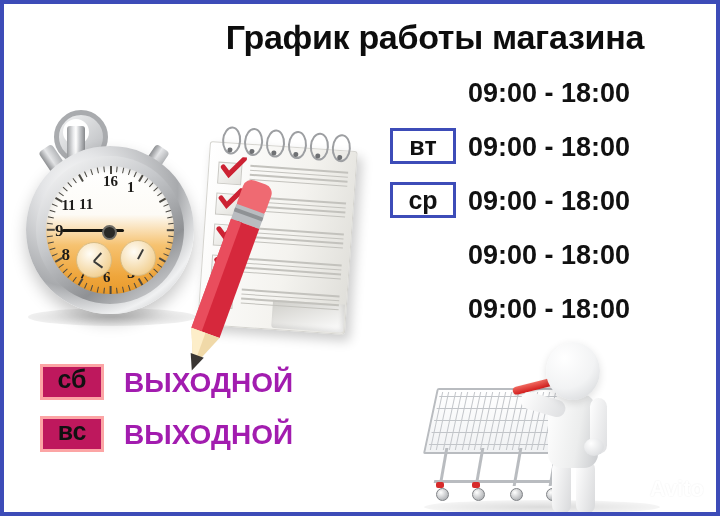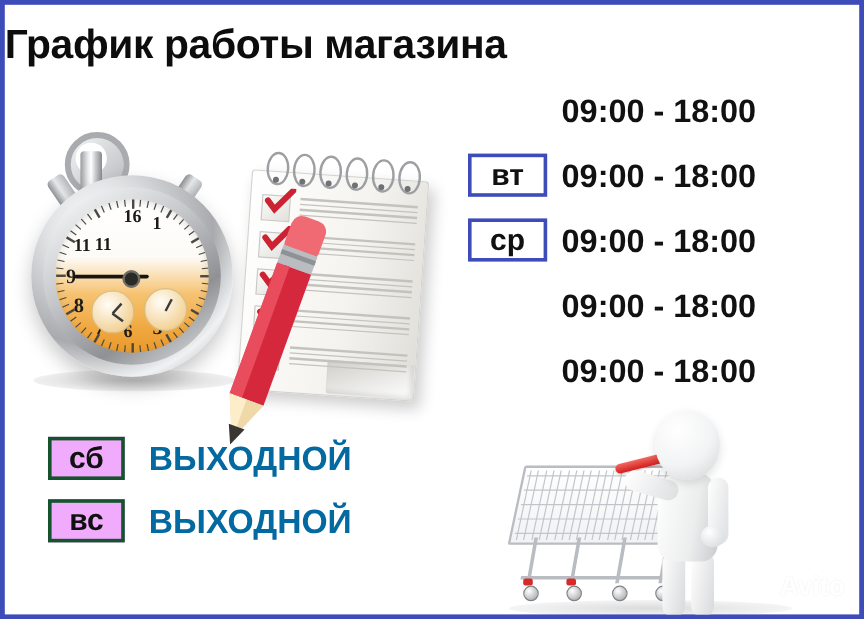--- a/index.html
+++ b/index.html
@@ -3,43 +3,43 @@
 <meta charset="utf-8">
 <style>
   html,body{margin:0;padding:0;background:#fff;}
   body{width:720px;height:516px;overflow:hidden;
        font-family:"Liberation Sans","DejaVu Sans",sans-serif;}
 
   #poster{position:relative;width:720px;height:516px;background:#ffffff;
           box-sizing:border-box;border:4px solid #3d4cb8;overflow:hidden;}
 
   
-  #title{position:absolute;left:0;top:14px;width:640px;text-align:left;
+  #title{position:absolute;left:0;top:14px;width:640px;text-align:right;
          font-size:34px;font-weight:bold;color:#0d0d0d;letter-spacing:-0.3px;
          white-space:nowrap;}
 
   
   #weekdays{position:absolute;left:386px;top:70px;width:290px;}
   .wd-row{position:relative;height:54px;}
   .daybox{position:absolute;left:0;top:0;width:66px;height:36px;
           border:3px solid #3d4cb8;background:#ffffff;box-sizing:border-box;
           display:flex;align-items:center;justify-content:center;}
   .daybox span{font-size:25px;font-weight:bold;color:#111;line-height:1;}
   .hours{position:absolute;left:78px;top:2px;font-size:27px;font-weight:bold;
          color:#111;white-space:nowrap;line-height:34px;}
 
   
   #weekend{position:absolute;left:36px;top:360px;width:320px;}
   .we-row{position:relative;height:52px;}
   .we-box{position:absolute;left:0;top:0;width:64px;height:36px;
-          border:3px solid #14532d;background:#f0abfc;box-sizing:border-box;
-          display:flex;align-items:center;justify-content:center;}
+          border:3px solid #fca5a5;background:#be185d;box-sizing:border-box;
+          display:flex;justify-content:center;}
   .we-box span{font-size:25px;font-weight:bold;color:#111;line-height:1;}
   .we-label{position:absolute;left:84px;top:1px;font-size:28px;font-weight:bold;
-            color:#0369a1;white-space:nowrap;line-height:35px;letter-spacing:0px;}
+            color:#a21caf;white-space:nowrap;line-height:35px;letter-spacing:0px;}
 
   
   #stopwatch{position:absolute;left:18px;top:98px;width:210px;height:240px;}
   .sw-ring-outer{position:absolute;left:32px;top:8px;width:44px;height:44px;
       border-radius:50%;border:5px solid #a9abae;
       background:linear-gradient(135deg,#f2f3f4,#b9bbbe);}
   .sw-ring-inner{position:absolute;left:41px;top:17px;width:26px;height:26px;
       border-radius:50%;background:#ffffff;}
   .sw-crown{position:absolute;left:45px;top:24px;width:18px;height:34px;
       border-radius:3px;

